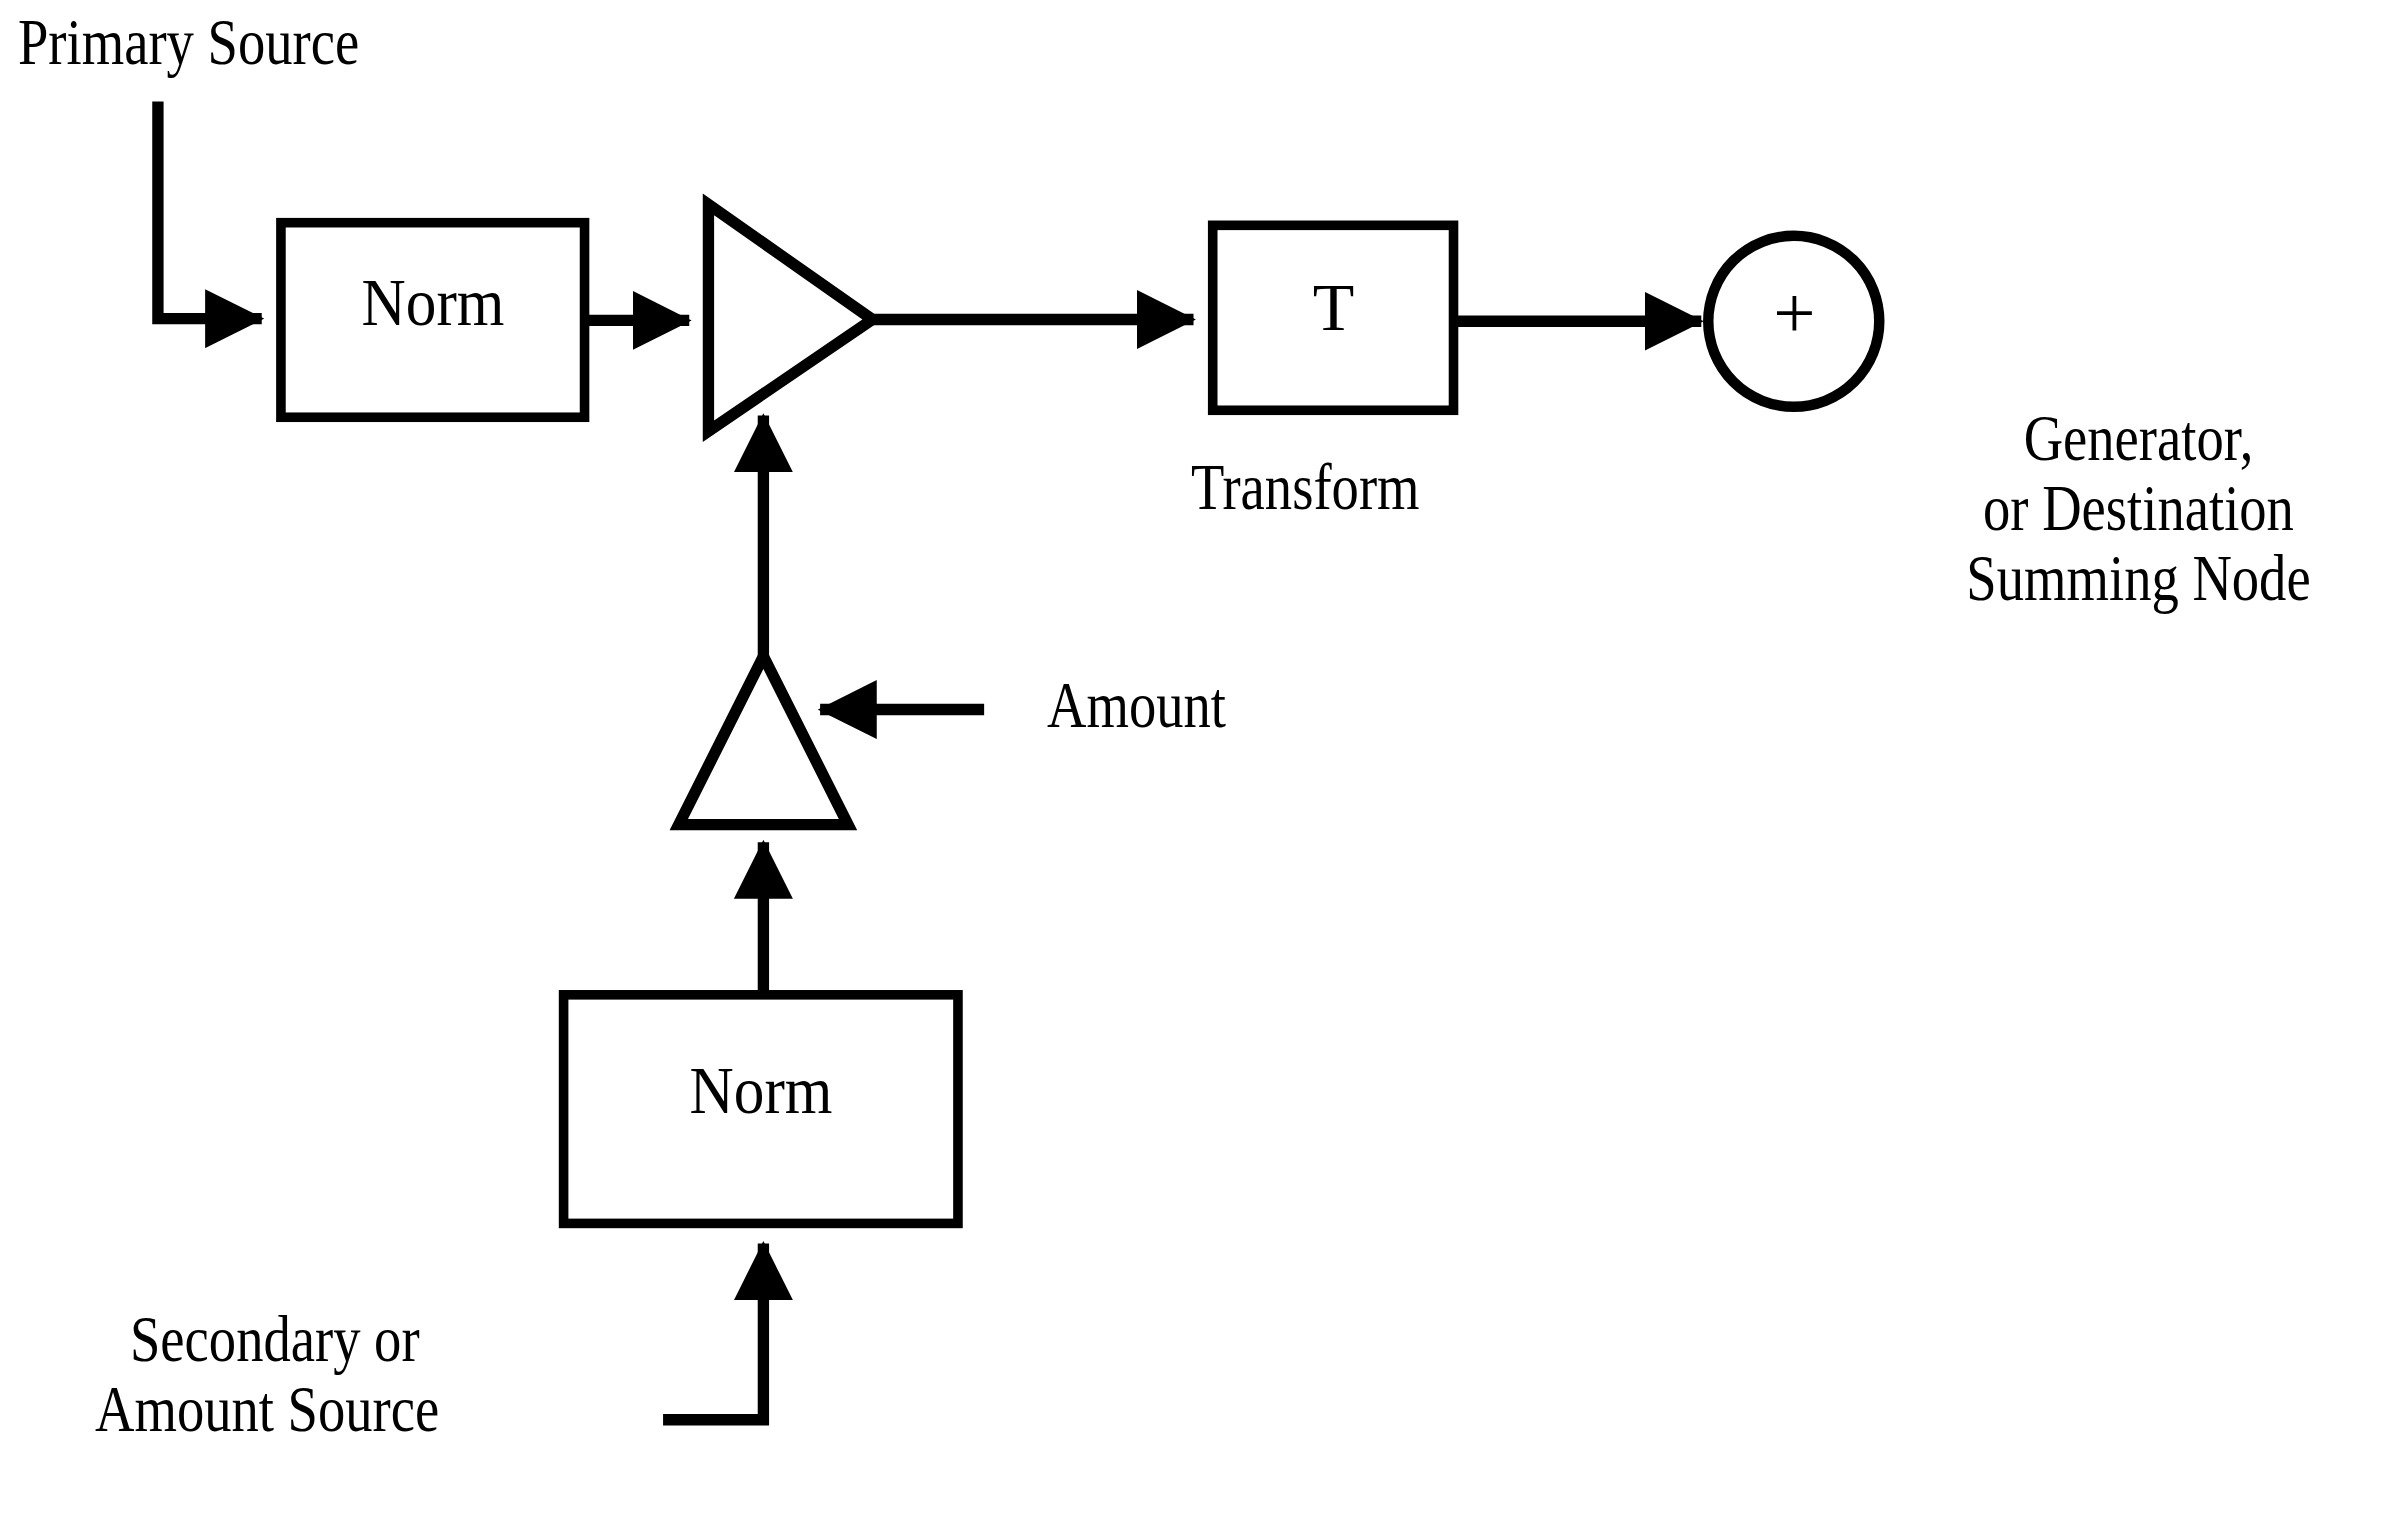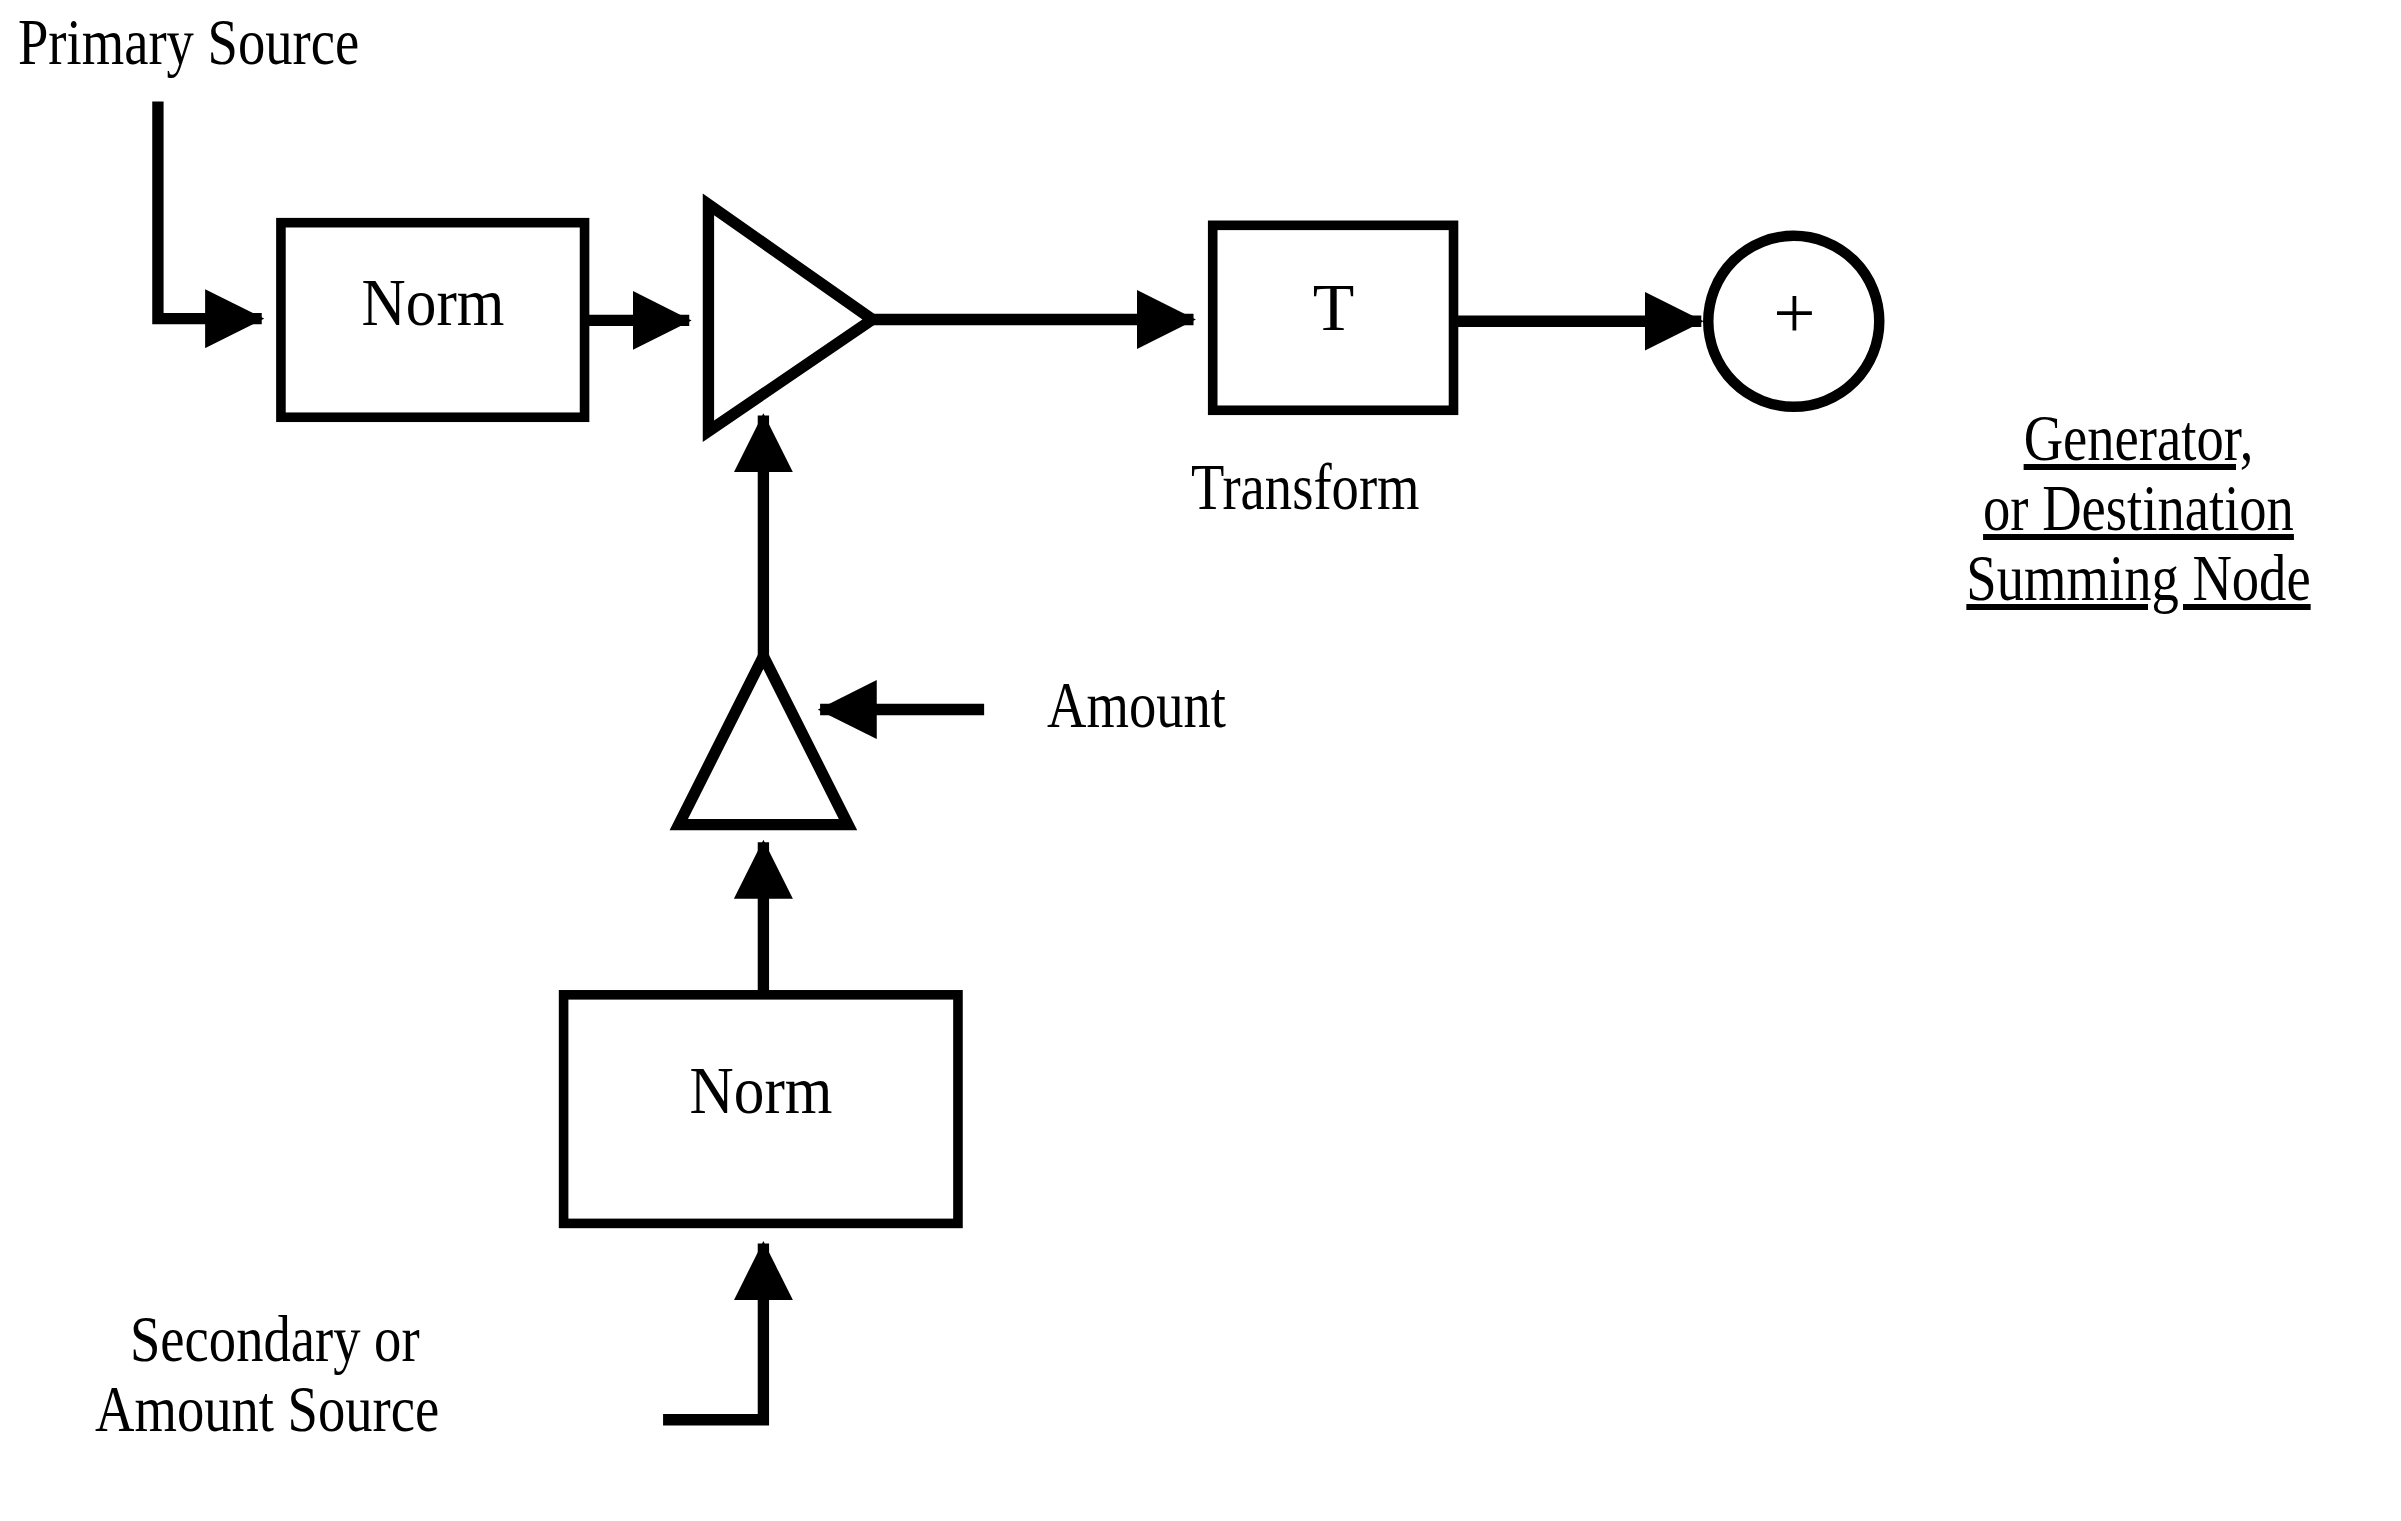--- a/index.html
+++ b/index.html
@@ -100,21 +100,21 @@
   <div class="dtext label-text" style="left:17.5px; top:7px;">Primary Source</div>
 
   <div class="dtext box-text" style="left:281px; top:266px; width:304px; text-align:center; transform-origin:center top;">Norm</div>
 
   <div class="dtext tbox-text" style="left:1213px; top:271px; width:241px; text-align:center;">T</div>
 
   <div class="dtext label-text" style="left:1191px; top:452px;">Transform</div>
 
   <div class="dtext plus-text" style="left:1707px; top:272px; width:175px; text-align:center;">+</div>
 
-  <div style="position:absolute; left:1894px; top:403px; width:489px; text-align:center;text-decoration:underline;">
+  <div style="position:absolute; left:1894px; top:403px; width:489px; text-align:center;">
     <div class="dtext label-text center" style="position:relative; left:0; top:0; width:489px;">Generator,</div>
     <div class="dtext label-text center" style="position:relative; left:0; top:0; width:489px;">or Destination</div>
     <div class="dtext label-text center" style="position:relative; left:0; top:0; width:489px;">Summing Node</div>
   </div>
 
   <div class="dtext label-text" style="left:1047px; top:670px;">Amount</div>
 
   <div class="dtext box-text" style="left:564px; top:1054px; width:394px; text-align:center; transform-origin:center top;">Norm</div>
 
   <div style="position:absolute; left:130px; top:1304px; width:541px;">

